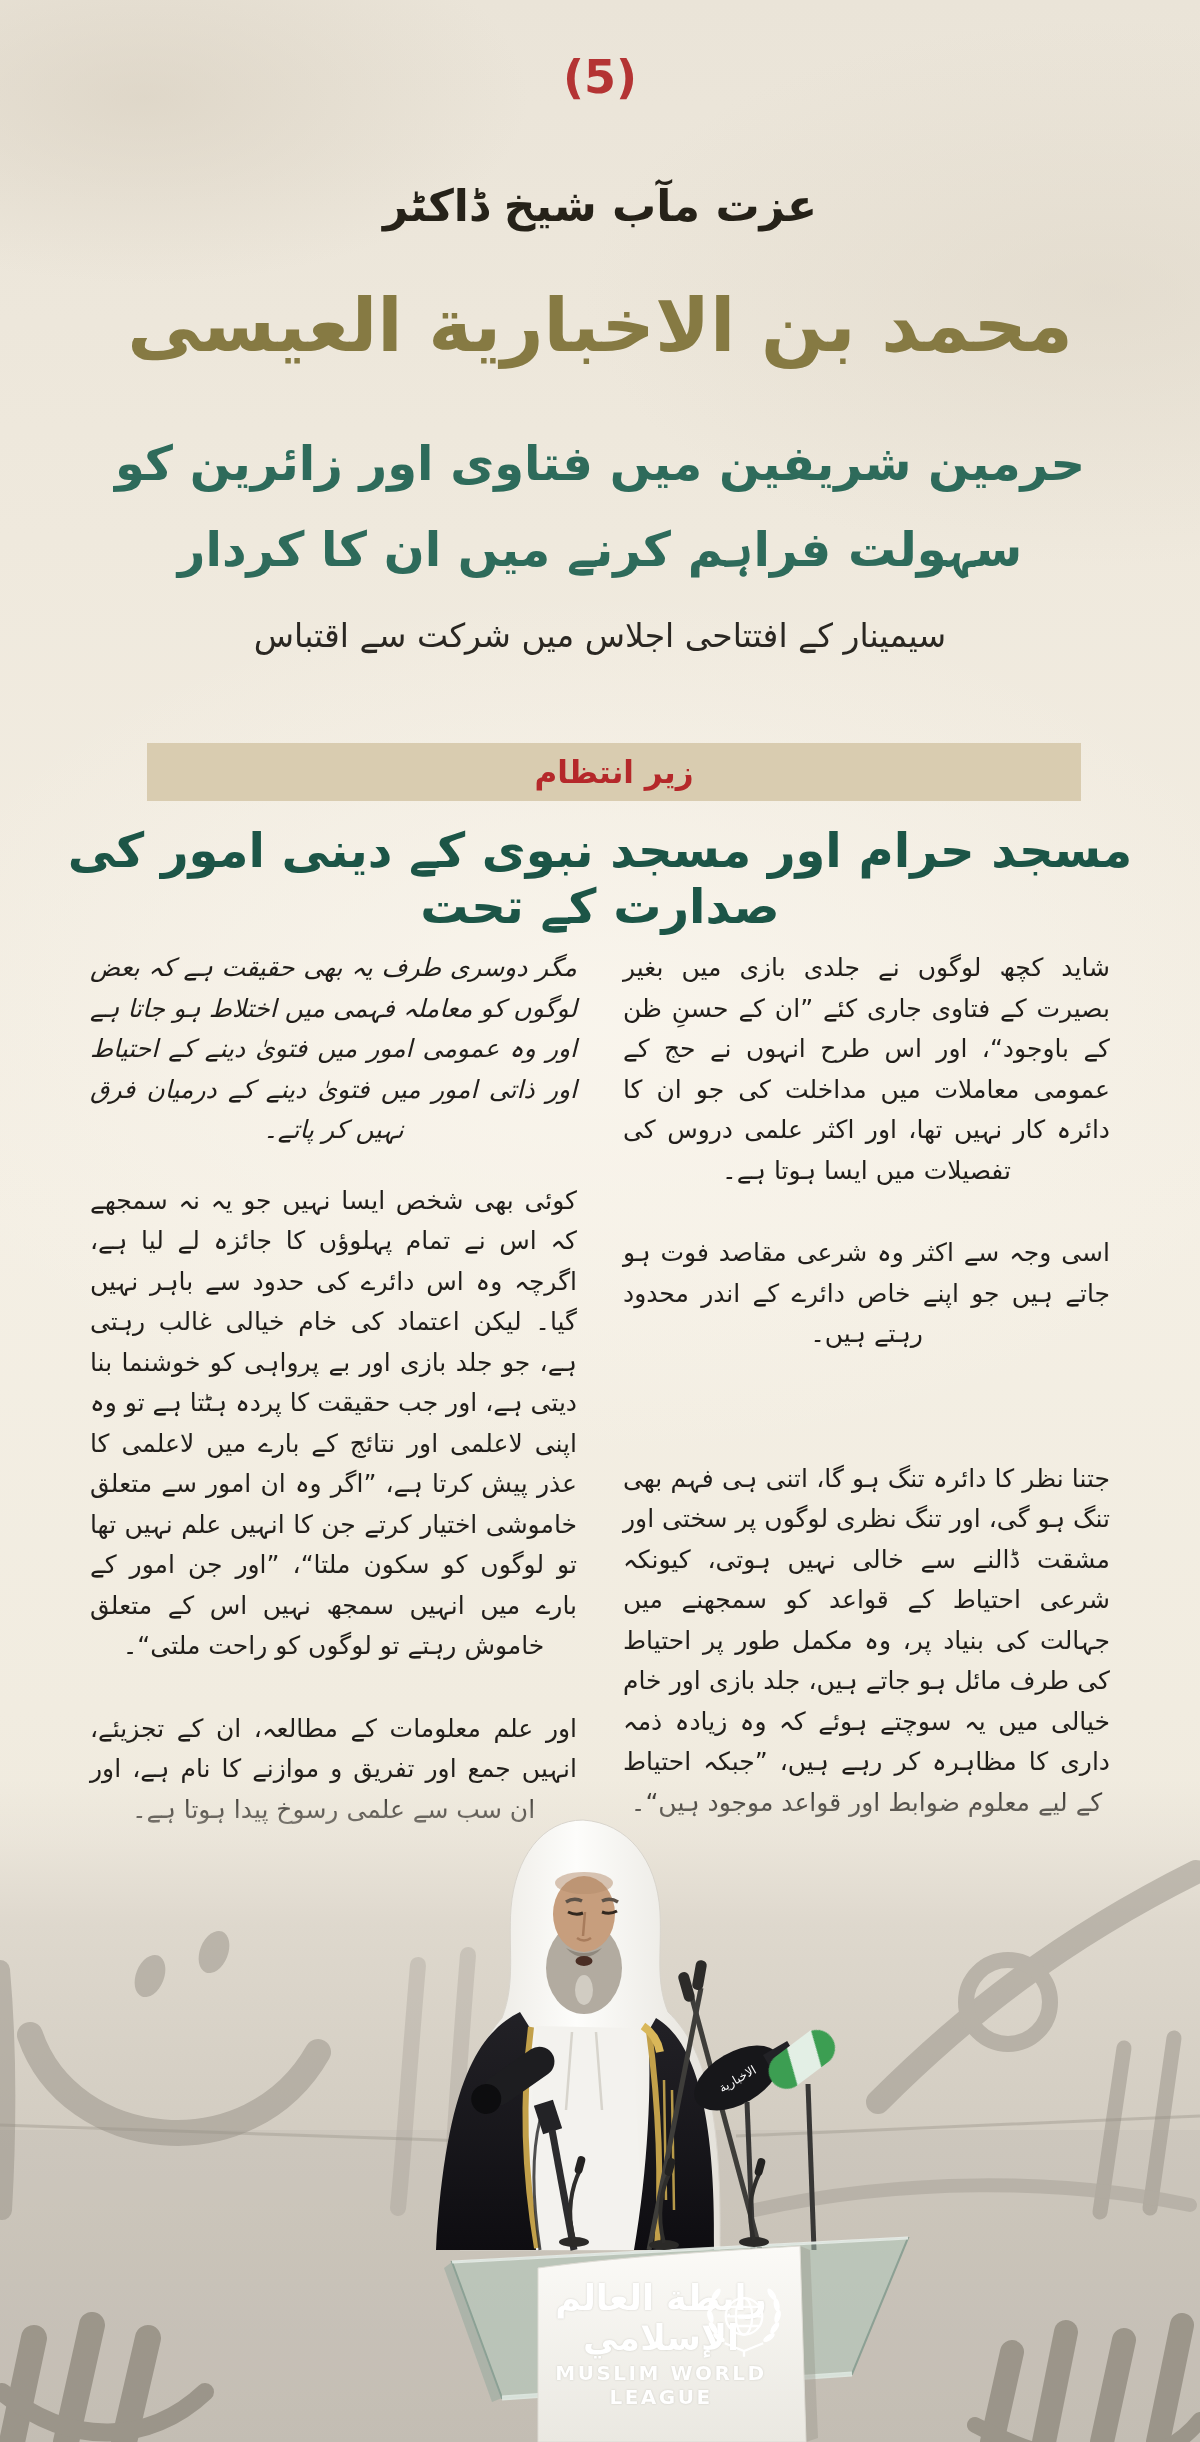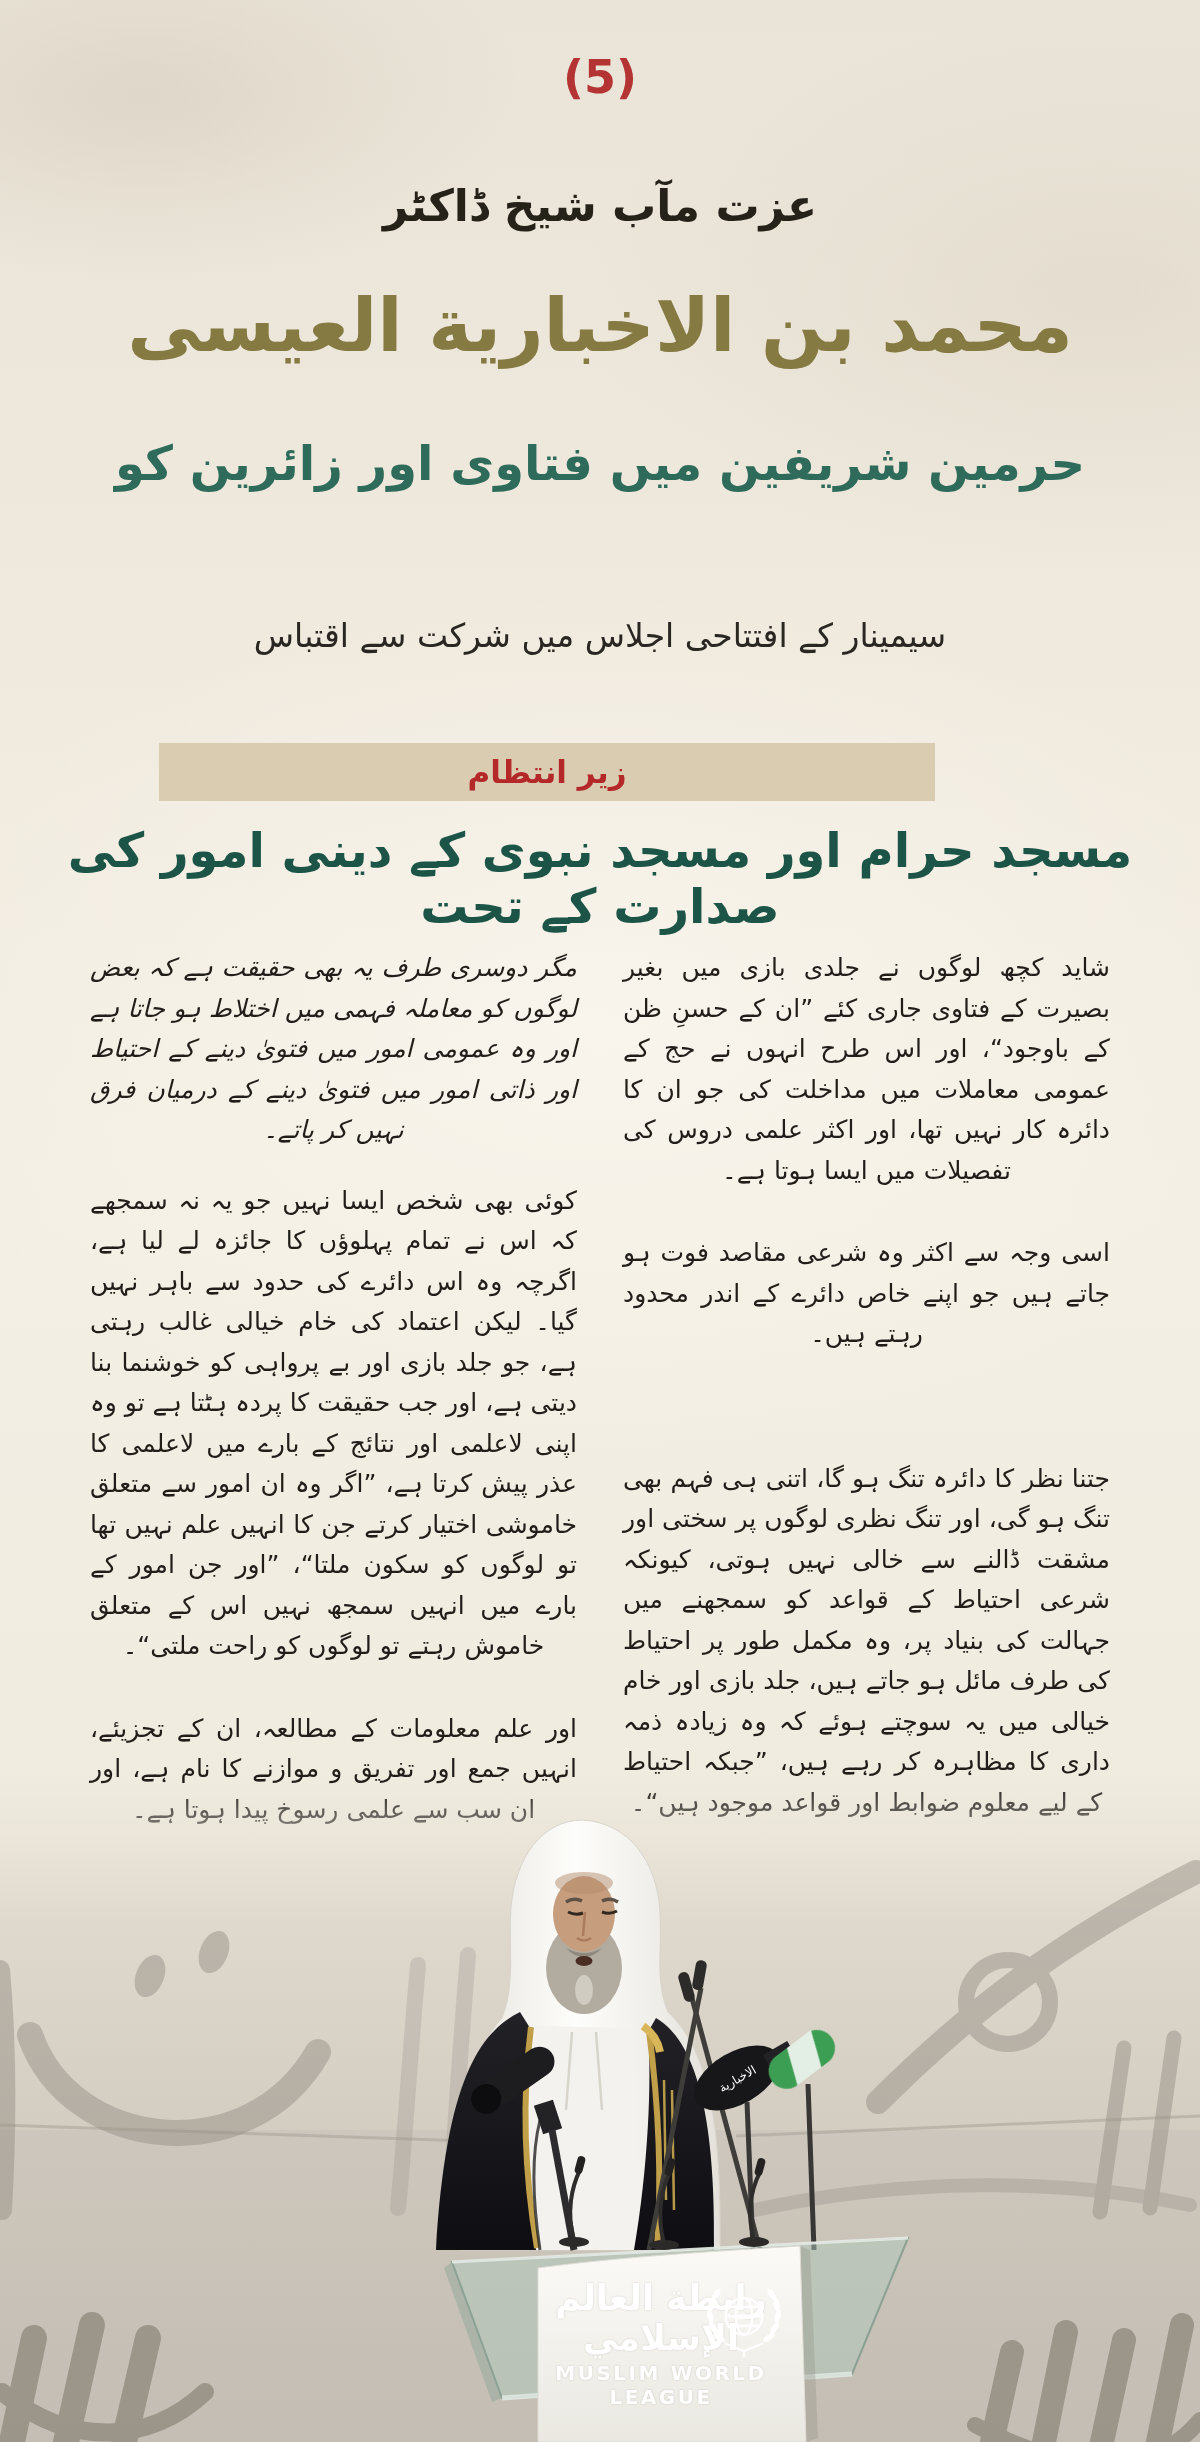--- a/index.html
+++ b/index.html
@@ -10,21 +10,21 @@
       radial-gradient(ellipse 800px 420px at 92% 12%, rgba(219,211,196,.5), transparent 65%),
       radial-gradient(ellipse 1000px 600px at 50% 42%, rgba(250,246,238,.85), transparent 72%),
       linear-gradient(180deg,#eae4d8 0%,#efe9dd 22%,#f4efe4 50%,#f1ece0 70%,#e9e3d7 100%);
   }
   .ctr{position:absolute;left:0;width:100%;text-align:center;direction:rtl;}
   .issue-number{top:50px;font-size:46px;font-weight:600;color:#b43434;direction:ltr;}
   .honorific{top:180px;font-size:44px;font-weight:700;color:#262219;}
   .scholar-name{top:282px;font-size:74px;font-weight:700;color:#867a43;}
   .green-title{top:420px;font-size:48px;font-weight:700;color:#2e6b5b;line-height:1.8;}
   .subtitle{top:616px;font-size:33px;font-weight:500;color:#2a2722;}
-  .banner{position:absolute;top:743px;left:159px;width:776px;height:58px;background:#d9ccb0;
+  .banner{position:absolute;top:743px;left:147px;width:934px;height:58px;background:#d9ccb0;
     display:flex;align-items:center;justify-content:center;}
   .banner span{font-size:31px;font-weight:700;color:#b5282a;}
   .section-heading{top:822px;font-size:48px;font-weight:700;color:#1c5547;padding:0 30px;box-sizing:border-box;}
   .body-columns{position:absolute;top:948px;left:90px;width:1020px;display:flex;gap:46px;
     direction:rtl;color:#211e1a;}
   .col{width:487px;font-size:25px;line-height:1.62;text-align:justify;text-align-last:center;}
   .col p{margin:0 0 42px 0;}
   .col-right p:nth-child(2){margin-bottom:104px;}
   .col-left p:nth-child(1){margin-bottom:30px;font-style:italic;}
   .photo{position:absolute;top:1780px;left:0;width:1200px;height:662px;
@@ -43,20 +43,21 @@
 <body>
 
 <div class="page">
 
   <div class="ctr issue-number">(5)</div>
   <div class="ctr honorific">عزت مآب شیخ ڈاکٹر</div>
   <div class="ctr scholar-name">محمد بن الاخبارية العیسی</div>
 
   <div class="ctr green-title">
     <div>حرمین شریفین میں فتاوی اور زائرین کو</div>
+    <div>سہولت فراہم کرنے میں ان کا کردار</div>
   </div>
 
   <div class="ctr subtitle">سیمینار کے افتتاحی اجلاس میں شرکت سے اقتباس</div>
 
   <div class="banner">
     <span>زیر انتظام</span>
   </div>
 
   <div class="ctr section-heading">مسجد حرام اور مسجد نبوی کے دینی امور کی صدارت کے تحت</div>
 

